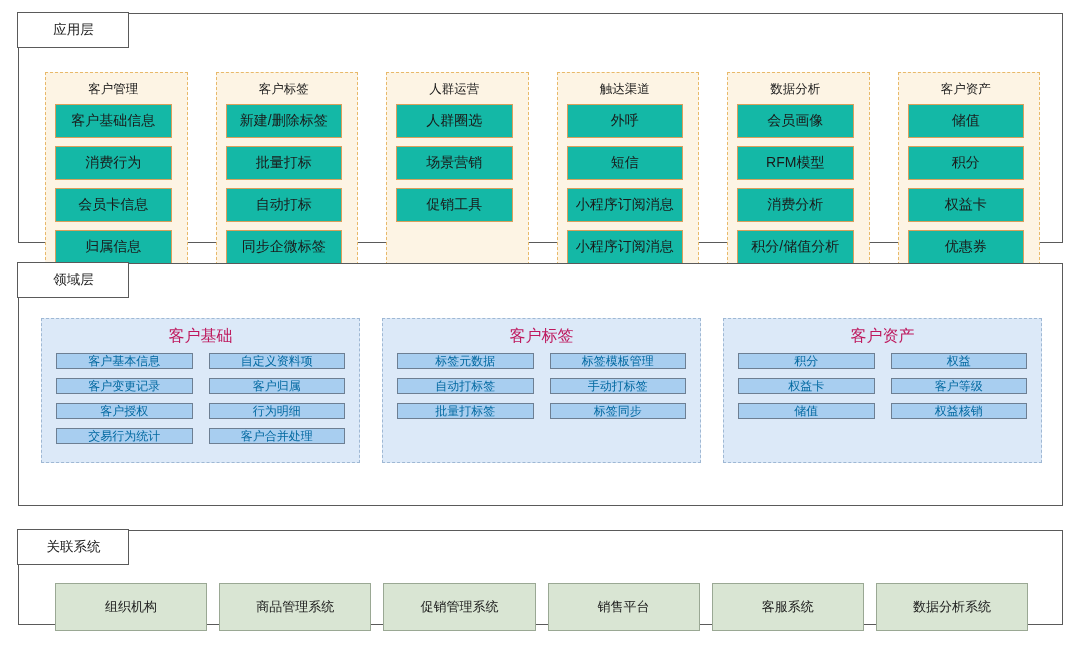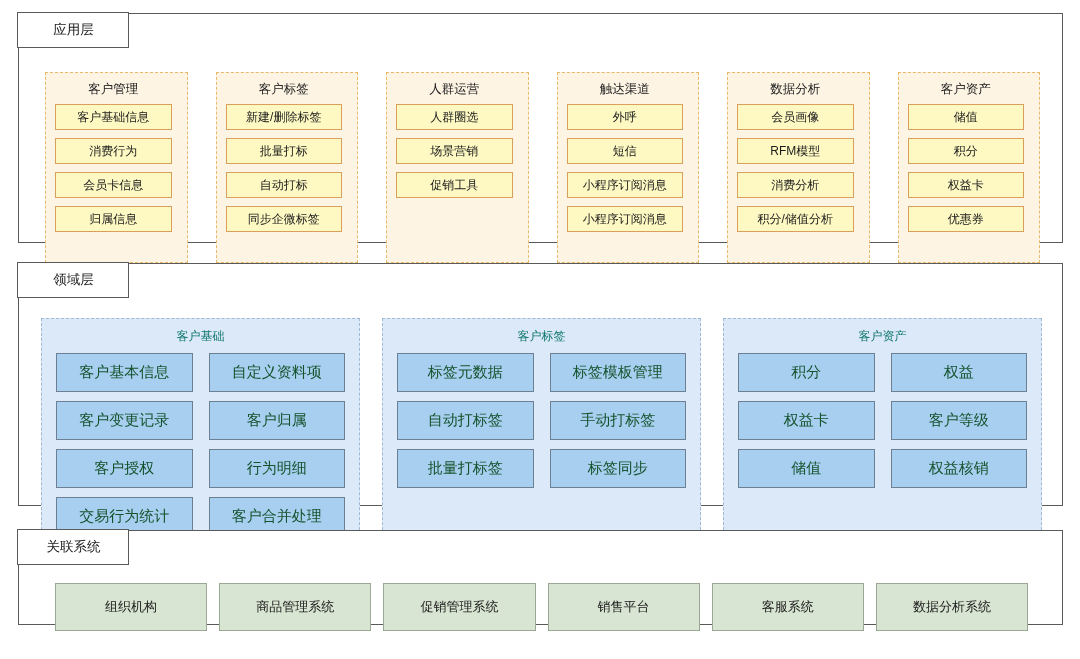--- a/index.html
+++ b/index.html
@@ -70,27 +70,27 @@
     padding: 8px 15px 12px 9px;
   }
   .group-orange .group-title {
     text-align: center;
     font-size: 12.5px;
     color: #1a1a1a;
     margin-bottom: 7px;
     line-height: 16px;
   }
   .item-orange {
-    background: #fef9c3;
+    background: #14b8a6;
     border: 1.2px solid #d9a05b;
-    height: 26px;
-    display: flex;
-    align-items: center;
-    justify-content: center;
-    font-size: 12px;
+    height: 34px;
+    display: flex;
+    align-items: center;
+    justify-content: center;
+    font-size: 14px;
     color: #1a1a1a;
     margin-bottom: 8px;
     white-space: nowrap;
   }
   .item-orange:last-child { margin-bottom: 18px; }
 
   
   .domain-groups {
     position: absolute;
     left: 22px;
@@ -100,39 +100,39 @@
     gap: 22px;
   }
   .group-blue {
     flex: 1 1 0;
     background: #dce9f8;
     border: 1.4px dashed #9fb8d4;
     padding: 9px 14px 18px 14px;
   }
   .group-blue .group-title {
     text-align: center;
-    font-size: 12px;
-    color: #0f766e;
+    font-size: 16px;
+    color: #be185d;
     margin-bottom: 9px;
     line-height: 16px;
   }
   .blue-grid {
     display: grid;
     grid-template-columns: 1fr 1fr;
     gap: 9px 16px;
   }
   .item-blue {
     background: #a8cef0;
     border: 1.2px solid #6d7f93;
-    height: 39px;
-    display: flex;
-    align-items: center;
-    justify-content: center;
-    font-size: 15px;
-    color: #14532d;
+    height: 16px;
+    display: flex;
+    align-items: center;
+    justify-content: center;
+    font-size: 12px;
+    color: #0369a1;
     white-space: nowrap;
   }
 
   
   .ext-row {
     position: absolute;
     left: 36px;
     right: 34px;
     top: 16px;
     display: flex;

